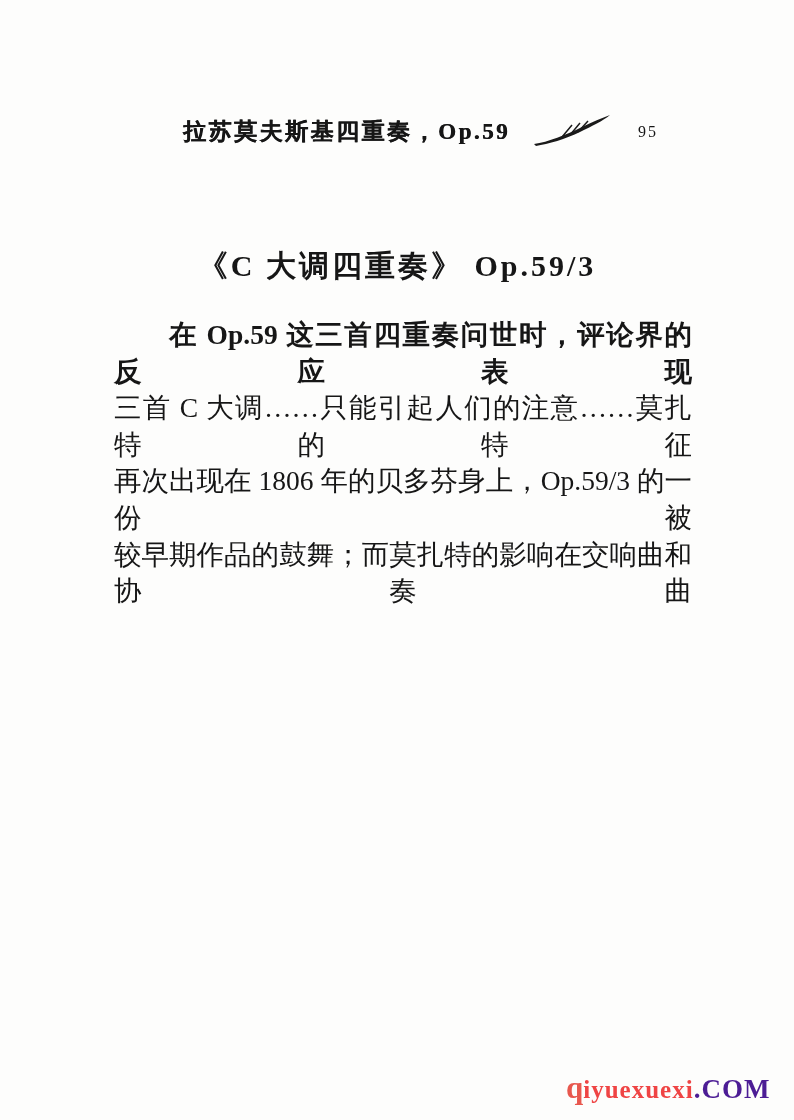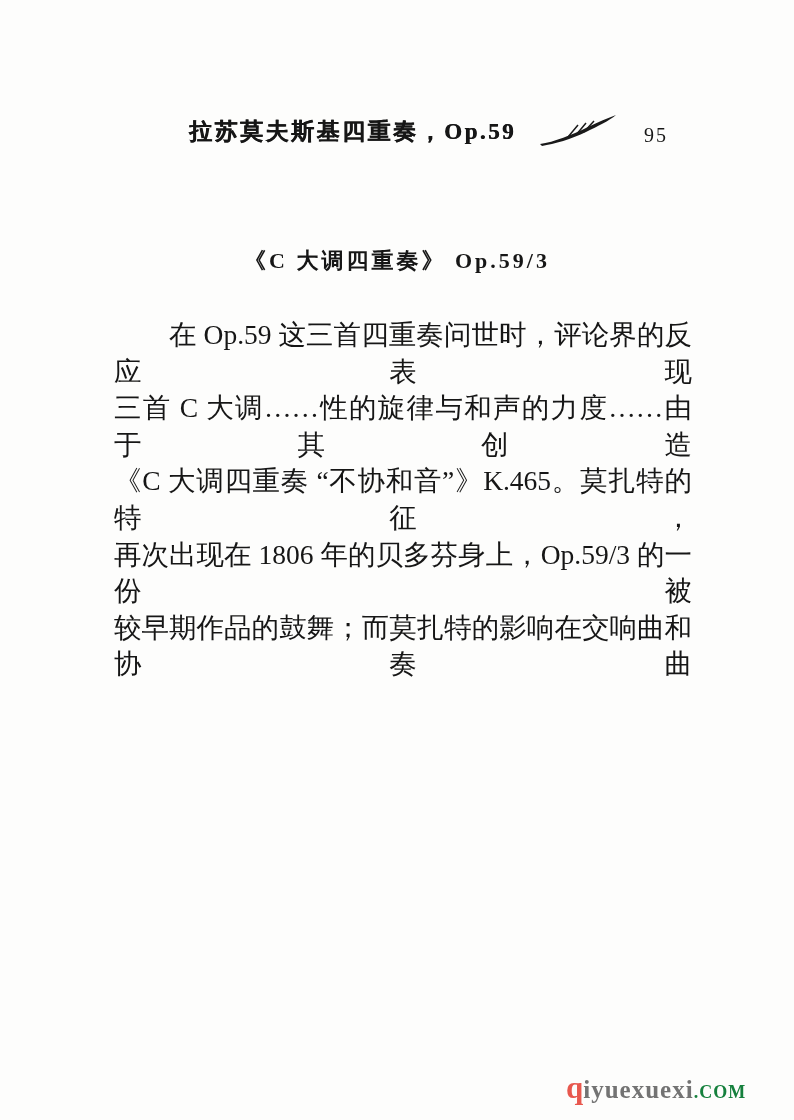--- a/index.html
+++ b/index.html
@@ -1,40 +1,40 @@
 <!DOCTYPE html>
 <html><head>
 <meta charset="utf-8">
 <style>
   html,body{margin:0;padding:0;background:#ffffff;}
   .page{
     position:relative;width:794px;height:1120px;background:#fdfdfc;
     font-family:"Liberation Serif","DejaVu Serif",serif;color:#161616;overflow:hidden;
   }
-  .running-head{position:absolute;left:189px;top:116px;display:flex;align-items:flex-end;}
+  .running-head{position:absolute;left:183px;top:116px;display:flex;align-items:center;}
   .head-title{
     font-size:23px;font-weight:bold;letter-spacing:2.5px;
     text-shadow:0.6px 0 currentColor; white-space:nowrap;
   }
   .flourish{display:inline-block;width:80px;height:34px;margin-left:22px;margin-top:-4px;}
-  .page-num{margin-left:26px;font-size:20px;letter-spacing:2px;}
+  .page-num{margin-left:26px;font-size:16px;letter-spacing:2px;}
   .chapter-title{
     position:absolute;top:246px;left:0;width:100%;margin:0;
-    text-align:center;font-size:22px;font-weight:bold;letter-spacing:3px;
+    text-align:center;font-size:30px;font-weight:bold;letter-spacing:3px;
   }
   .bodytext{position:absolute;left:114px;top:317px;width:578px;font-size:27.5px;line-height:36.6px;}
   .line{margin:0;text-align:justify;text-align-last:justify;}
-  .line.indent{text-indent:2em;}
+  .line.indent{text-indent:2em;font-weight:bold;}
   .watermark{
     position:absolute;left:566px;top:1070px;white-space:nowrap;
     font-family:"Liberation Serif","DejaVu Serif",serif;font-weight:bold;
   }
   .wm-q{font-size:31px;color:#e8584e;}
-  .wm-rest{font-size:25px;color:#737373;letter-spacing:1px;}
-  .wm-tld{font-size:18px;color:#15803d;letter-spacing:1px;}
+  .wm-rest{font-size:25px;color:#ef4444;letter-spacing:1px;}
+  .wm-tld{font-size:27px;color:#4c1d95;letter-spacing:1px;}
 </style>
 </head>
 <body>
 
 <div class="page">
 
   <header class="running-head">
     <span class="head-title">拉苏莫夫斯基四重奏，Op.59</span>
     <span class="flourish">
       <svg width="80" height="34" viewBox="0 0 80 34" aria-hidden="true">
@@ -42,22 +42,21 @@
         <path d="M30 24 L40 12 M38 22 L48 10 M46 19 L56 8" stroke="#1a1a1a" stroke-width="1.5" fill="none"></path>
       </svg>
     </span>
     <span class="page-num">95</span>
   </header>
 
   <h1 class="chapter-title">《C 大调四重奏》 Op.59/3</h1>
 
   <main class="bodytext">
     <p class="line indent">在 Op.59 这三首四重奏问世时，评论界的反应表现</p>
-    <p class="line">三首 C 大调……性的旋律与和声的力度……由于其创造</p>
-    <p class="line">《C 大调四重奏 “不协和音”》K.465。莫扎特的特征，</p>
+    <p class="line">三首 C 大调……只能引起人们的注意……莫扎特的特征</p>
     <p class="line">再次出现在 1806 年的贝多芬身上，Op.59/3 的一份被</p>
     <p class="line">较早期作品的鼓舞；而莫扎特的影响在交响曲和协奏曲</p>
 
   </main>
 
   <div class="watermark">
     <span class="wm-q">q</span><span class="wm-rest">iyuexuexi</span><span class="wm-tld">.COM</span>
   </div>
 
 </div>

